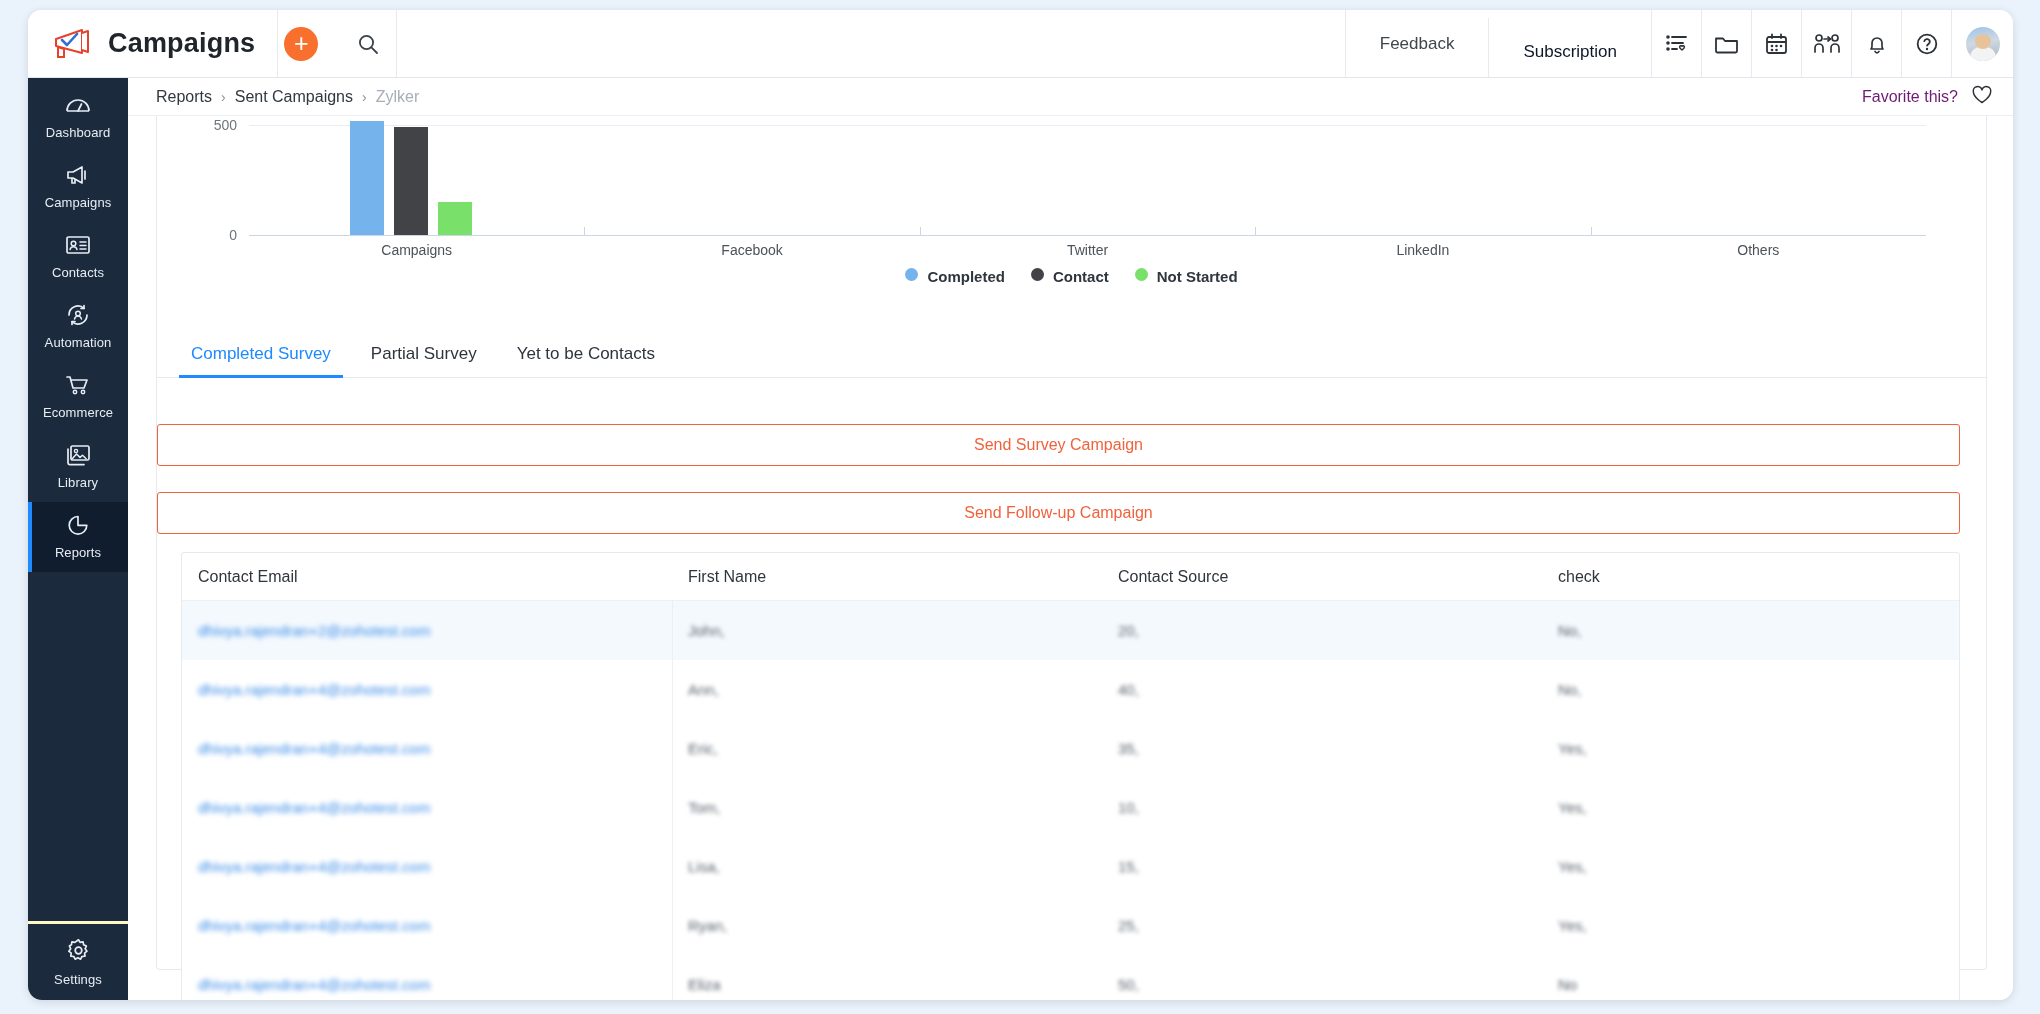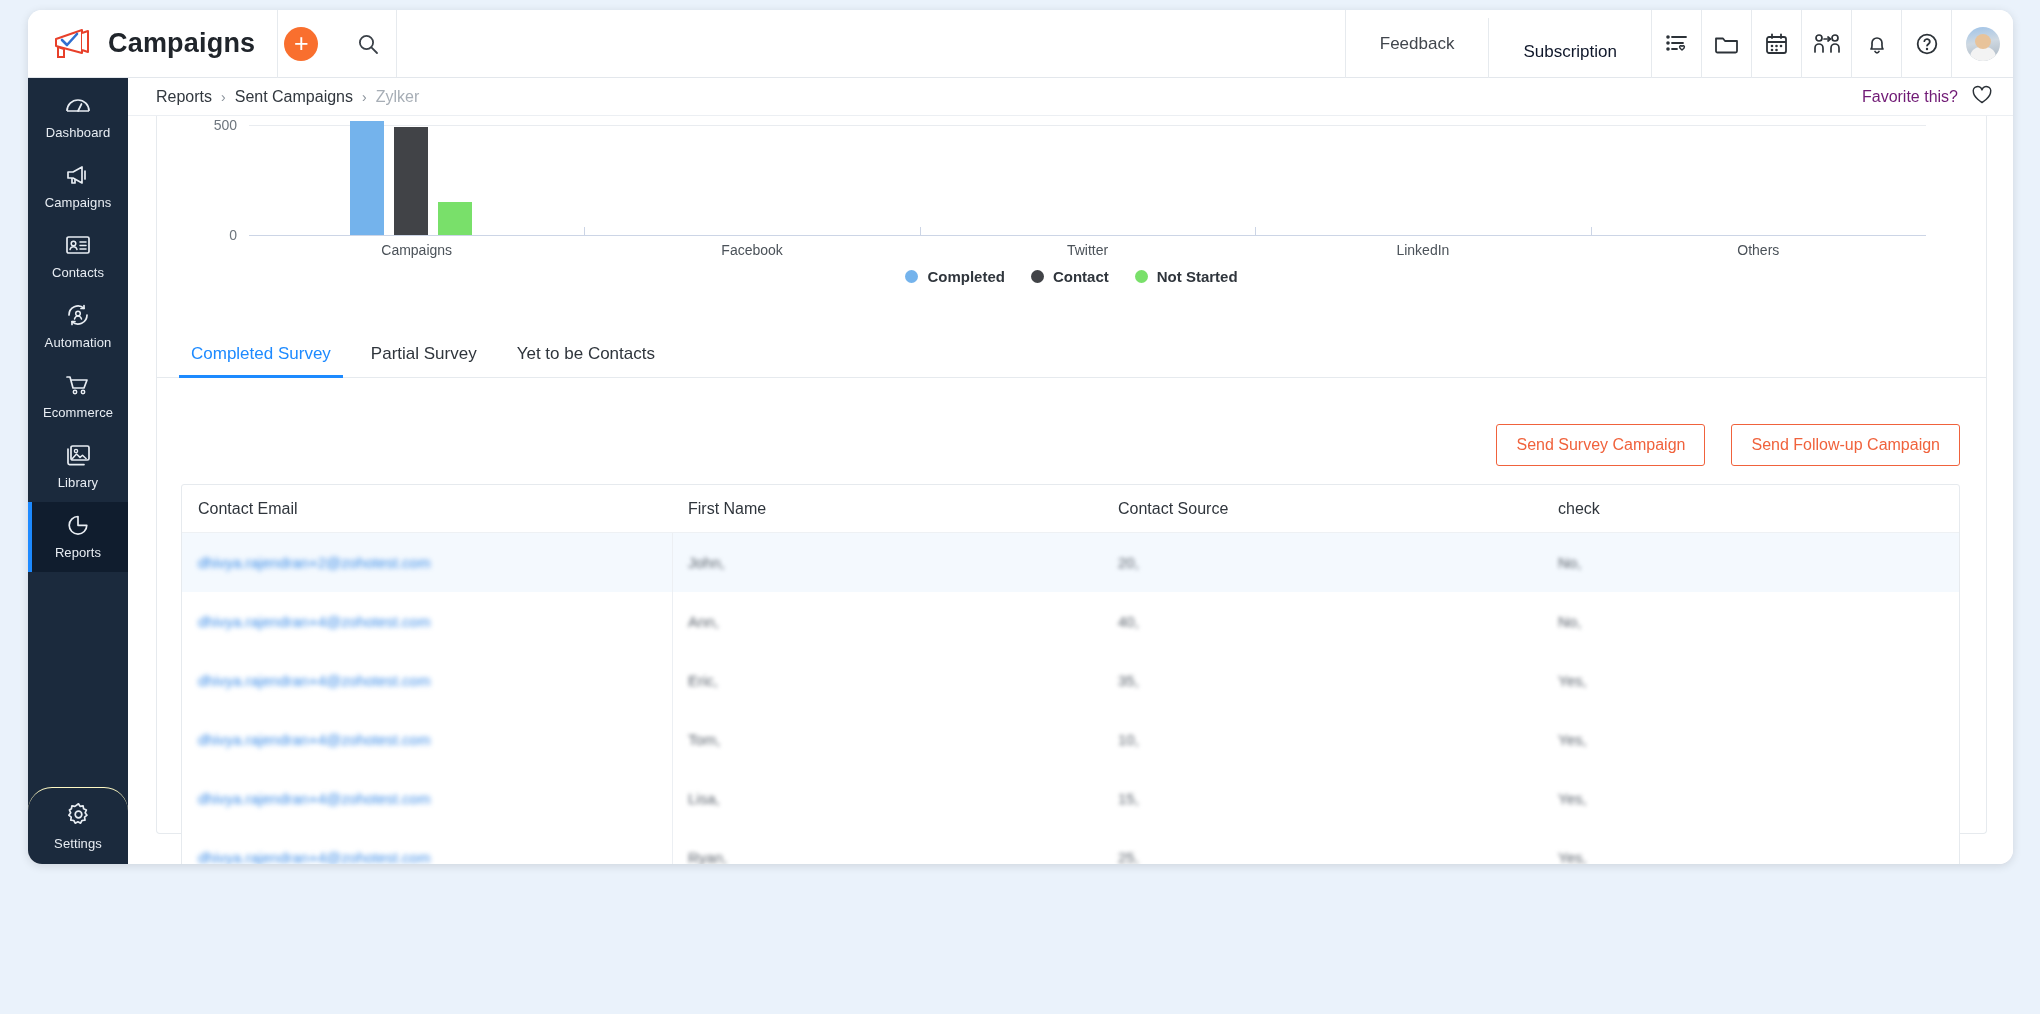--- a/index.html
+++ b/index.html
@@ -5,21 +5,21 @@
   * { box-sizing: border-box; margin: 0; padding: 0; }
   html, body {
     width: 2040px; height: 1014px;
     background: #eaf2fb;
     font-family: "Liberation Sans", sans-serif;
     overflow: hidden;
   }
   #app {
     position: absolute;
     left: 28px; top: 10px;
-    width: 1985px; height: 854px;
+    width: 1985px; height: 990px;
     background: #ffffff;
     border-radius: 14px;
     overflow: hidden;
     box-shadow: 0 2px 10px rgba(0,0,0,.12);
   }
 
   
   .topbar {
     position: absolute; left: 0; top: 0; width: 100%; height: 68px;
     background: #fff; border-bottom: 1px solid #e3e7ec;
@@ -70,21 +70,21 @@
     position: relative;
     height: 70px; display: flex; flex-direction: column;
     align-items: center; justify-content: center; gap: 5px;
     cursor: pointer; color: #e8edf3;
   }
   .nav-item .label { font-size: 13px; letter-spacing: .1px; }
   .nav-item.active { background: #101d2e; }
   .nav-item.active::before {
     content: ""; position: absolute; left: 0; top: 0; bottom: 0; width: 4px; background: #1d8aff;
   }
-  .nav-bottom { margin-top: auto; border-top: 1px solid #fef9c3; border-radius: 24px; }
+  .nav-bottom { margin-top: auto; border-top: 3px solid #fef9c3; }
   .nav-bottom .nav-item { height: 76px; }
 
   
   .crumbbar {
     position: absolute; left: 100px; top: 68px; right: 0; height: 38px;
     background: #fff; border-bottom: 1px solid #eceff3;
     display: flex; align-items: center; padding: 0 20px 0 28px;
   }
   .crumb { font-size: 16px; color: #31373e; cursor: pointer; }
   .crumb.last { color: #a7aeb6; cursor: default; }
@@ -117,21 +117,21 @@
   }
   .xsep { position: absolute; bottom: 0; width: 1px; height: 9px; background: #ccd5e6; }
   .group { position: absolute; bottom: 1px; display: flex; align-items: flex-end; gap: 10px; }
   .bar { width: 34px; }
   .xlabels { position: absolute; left: 92px; right: 60px; top: 126px; height: 22px; }
   .xlabel { position: absolute; font-size: 14px; color: #4b5259; transform: translateX(-50%); }
   .legend {
     position: absolute; left: 0; right: 0; top: 152px;
     display: flex; justify-content: center; align-items: center; gap: 26px;
   }
-  .leg { display: flex; align-items: center; gap: 9px; }
+  .leg { display: flex; gap: 9px; }
   .leg-dot { width: 13px; height: 13px; border-radius: 50%; }
   .leg-txt { font-size: 15px; font-weight: 700; color: #2f353c; }
 
   
   .tabs {
     position: relative; margin-top: 34px; height: 48px;
     border-bottom: 1px solid #e6eaee; display: flex; align-items: flex-end; padding-left: 14px;
   }
   .tab {
     padding: 0 20px 13px 20px; font-size: 17px; color: #2f353c; cursor: pointer;
@@ -139,20 +139,21 @@
   }
   .tab.active { color: #1d8aff; }
   .tab.active::after {
     content: ""; position: absolute; left: 8px; right: 8px; bottom: -1px; height: 3px; background: #1d8aff;
   }
 
   
   .actions {
     display: flex; justify-content: flex-end; gap: 26px;
     padding: 46px 26px 18px 0;
+    flex-direction: column;
   }
   .btn-outline {
     border: 1px solid #f0623c; color: #f0623c; background: #fff;
     border-radius: 3px; font-size: 16px; padding: 11px 19px; cursor: pointer;
     font-family: "Liberation Sans", sans-serif; white-space: nowrap;
   }
 
   
   .tablebox { margin: 0 26px 0 24px; border: 1px solid #e6eaee; border-radius: 3px; background: #fff; }
   .thead { display: flex; height: 48px; align-items: center; border-bottom: 1px solid #eef1f4; }

